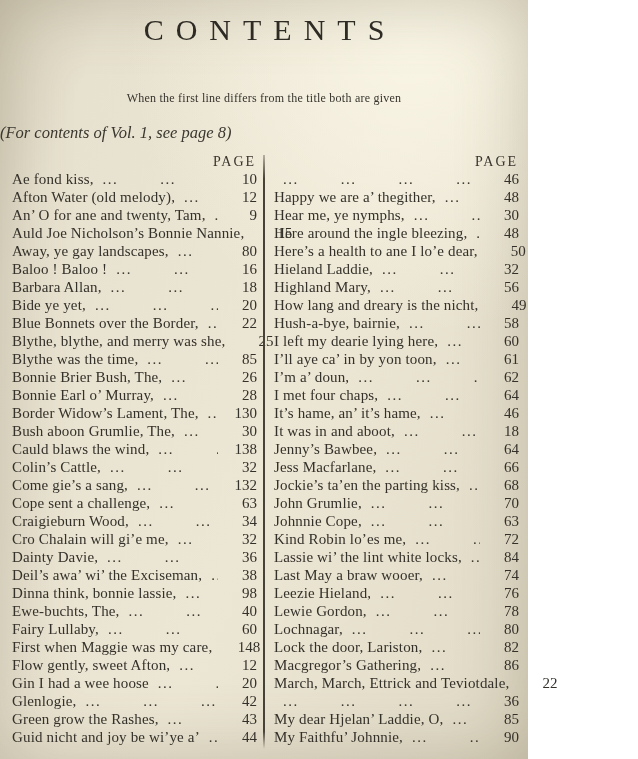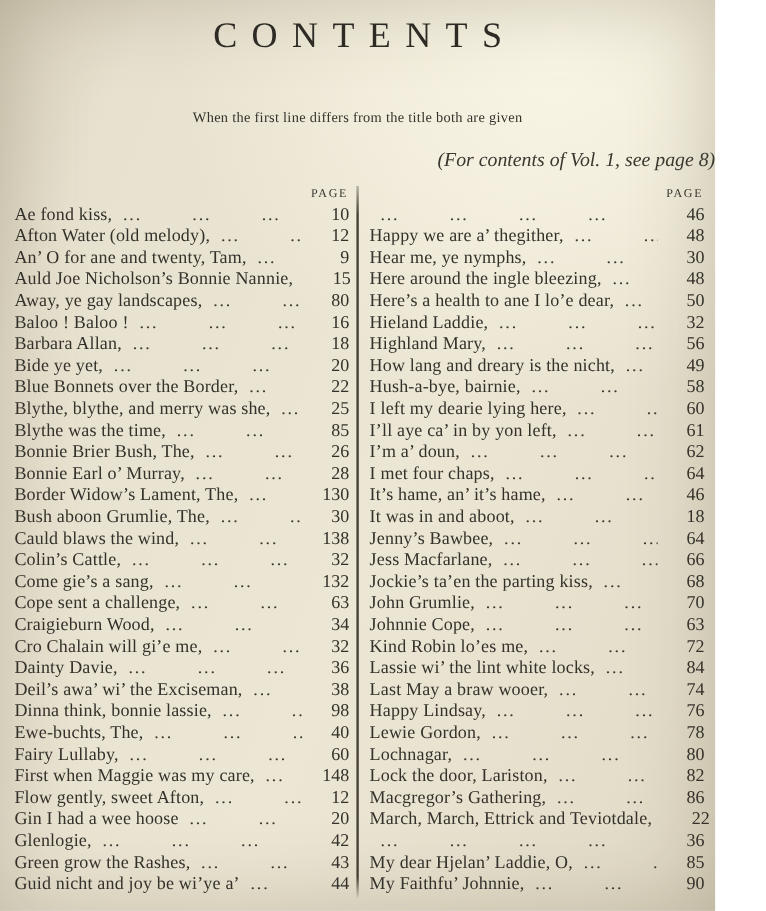--- a/index.html
+++ b/index.html
@@ -3,21 +3,21 @@
 <meta charset="utf-8">
 <style>
   html, body { margin: 0; padding: 0; }
   body {
     width: 638px; height: 759px;
     font-family: "Liberation Serif", serif;
     overflow: hidden;
   }
   .book-page {
     position: relative;
-    width: 596px; height: 759px;
+    width: 528px; height: 759px;
     box-sizing: border-box;
     background:
       radial-gradient(120% 85% at 78% 6%, rgba(250,246,230,0.95) 0%, rgba(250,246,230,0) 45%),
       linear-gradient(112deg, #d7d0bb 0%, #e7e1cf 14%, #ece6d4 55%, #e3ddca 88%, #dcd5c0 100%);
     box-shadow: inset 0 0 70px rgba(105,95,70,0.30);
     color: #33302a;
   }
   .page-title {
     margin: 0; padding-top: 13px;
     text-align: center;
@@ -27,21 +27,21 @@
   }
   .subtitle {
     margin: 0; padding-top: 44px;
     text-align: center;
     font-size: 12px;
     letter-spacing: 0.02em;
     color: #37342d;
   }
   .vol-note {
     margin: 0; padding-top: 17px;
-    text-align: right;
+    text-align: left;
     font-style: italic;
     font-size: 16.5px;
     color: #3a372f;
   }
   .toc {
     position: absolute;
     top: 153px; left: 12px; right: 9px; bottom: 11px;
     display: flex;
   }
   .toc-col { flex: 1; min-width: 0; }
@@ -49,21 +49,21 @@
   .toc-col.right { padding-left: 9px; }
   .col-divider {
     width: 2px;
     background: linear-gradient(#46423656, #464236 4%, #464236 97%, #46423600);
     margin-top: 2px;
     height: 594px;
   }
   .page-col-header {
     height: 17px; line-height: 17px;
     text-align: right;
-    font-size: 10px;
+    font-size: 14px;
     letter-spacing: 0.14em;
     color: #3a362e;
     padding-right: 1px;
   }
   .toc-row {
     display: flex;
     align-items: baseline;
     height: 18px; line-height: 18px;
     font-size: 15px;
     white-space: nowrap;
@@ -309,21 +309,21 @@
             <span class="song-title">Hush-a-bye, bairnie,</span>
             <span class="dot-leader">...&nbsp;&nbsp;&nbsp;&nbsp;&nbsp;&nbsp;&nbsp;&nbsp;...&nbsp;&nbsp;&nbsp;&nbsp;&nbsp;&nbsp;&nbsp;&nbsp;...&nbsp;&nbsp;&nbsp;&nbsp;&nbsp;&nbsp;&nbsp;&nbsp;...&nbsp;&nbsp;&nbsp;&nbsp;&nbsp;&nbsp;&nbsp;&nbsp;...&nbsp;&nbsp;&nbsp;&nbsp;&nbsp;&nbsp;&nbsp;&nbsp;...&nbsp;&nbsp;&nbsp;&nbsp;&nbsp;&nbsp;&nbsp;&nbsp;...&nbsp;&nbsp;&nbsp;&nbsp;&nbsp;&nbsp;&nbsp;&nbsp;...&nbsp;&nbsp;&nbsp;&nbsp;&nbsp;&nbsp;&nbsp;&nbsp;</span>
             <span class="page-number">58</span>
           </div>
           <div class="toc-row">
             <span class="song-title">I left my dearie lying here,</span>
             <span class="dot-leader">...&nbsp;&nbsp;&nbsp;&nbsp;&nbsp;&nbsp;&nbsp;&nbsp;...&nbsp;&nbsp;&nbsp;&nbsp;&nbsp;&nbsp;&nbsp;&nbsp;...&nbsp;&nbsp;&nbsp;&nbsp;&nbsp;&nbsp;&nbsp;&nbsp;...&nbsp;&nbsp;&nbsp;&nbsp;&nbsp;&nbsp;&nbsp;&nbsp;...&nbsp;&nbsp;&nbsp;&nbsp;&nbsp;&nbsp;&nbsp;&nbsp;...&nbsp;&nbsp;&nbsp;&nbsp;&nbsp;&nbsp;&nbsp;&nbsp;...&nbsp;&nbsp;&nbsp;&nbsp;&nbsp;&nbsp;&nbsp;&nbsp;...&nbsp;&nbsp;&nbsp;&nbsp;&nbsp;&nbsp;&nbsp;&nbsp;</span>
             <span class="page-number">60</span>
           </div>
           <div class="toc-row">
-            <span class="song-title">I’ll aye ca’ in by yon left,</span>
+            <span class="song-title">I’ll aye ca’ in by yon toon,</span>
             <span class="dot-leader">...&nbsp;&nbsp;&nbsp;&nbsp;&nbsp;&nbsp;&nbsp;&nbsp;...&nbsp;&nbsp;&nbsp;&nbsp;&nbsp;&nbsp;&nbsp;&nbsp;...&nbsp;&nbsp;&nbsp;&nbsp;&nbsp;&nbsp;&nbsp;&nbsp;...&nbsp;&nbsp;&nbsp;&nbsp;&nbsp;&nbsp;&nbsp;&nbsp;...&nbsp;&nbsp;&nbsp;&nbsp;&nbsp;&nbsp;&nbsp;&nbsp;...&nbsp;&nbsp;&nbsp;&nbsp;&nbsp;&nbsp;&nbsp;&nbsp;...&nbsp;&nbsp;&nbsp;&nbsp;&nbsp;&nbsp;&nbsp;&nbsp;...&nbsp;&nbsp;&nbsp;&nbsp;&nbsp;&nbsp;&nbsp;&nbsp;</span>
             <span class="page-number">61</span>
           </div>
           <div class="toc-row">
             <span class="song-title">I’m a’ doun,</span>
             <span class="dot-leader">...&nbsp;&nbsp;&nbsp;&nbsp;&nbsp;&nbsp;&nbsp;&nbsp;...&nbsp;&nbsp;&nbsp;&nbsp;&nbsp;&nbsp;&nbsp;&nbsp;...&nbsp;&nbsp;&nbsp;&nbsp;&nbsp;&nbsp;&nbsp;&nbsp;...&nbsp;&nbsp;&nbsp;&nbsp;&nbsp;&nbsp;&nbsp;&nbsp;...&nbsp;&nbsp;&nbsp;&nbsp;&nbsp;&nbsp;&nbsp;&nbsp;...&nbsp;&nbsp;&nbsp;&nbsp;&nbsp;&nbsp;&nbsp;&nbsp;...&nbsp;&nbsp;&nbsp;&nbsp;&nbsp;&nbsp;&nbsp;&nbsp;...&nbsp;&nbsp;&nbsp;&nbsp;&nbsp;&nbsp;&nbsp;&nbsp;</span>
             <span class="page-number">62</span>
           </div>
           <div class="toc-row">
             <span class="song-title">I met four chaps,</span>
@@ -374,21 +374,21 @@
             <span class="song-title">Lassie wi’ the lint white locks,</span>
             <span class="dot-leader">...&nbsp;&nbsp;&nbsp;&nbsp;&nbsp;&nbsp;&nbsp;&nbsp;...&nbsp;&nbsp;&nbsp;&nbsp;&nbsp;&nbsp;&nbsp;&nbsp;...&nbsp;&nbsp;&nbsp;&nbsp;&nbsp;&nbsp;&nbsp;&nbsp;...&nbsp;&nbsp;&nbsp;&nbsp;&nbsp;&nbsp;&nbsp;&nbsp;...&nbsp;&nbsp;&nbsp;&nbsp;&nbsp;&nbsp;&nbsp;&nbsp;...&nbsp;&nbsp;&nbsp;&nbsp;&nbsp;&nbsp;&nbsp;&nbsp;...&nbsp;&nbsp;&nbsp;&nbsp;&nbsp;&nbsp;&nbsp;&nbsp;...&nbsp;&nbsp;&nbsp;&nbsp;&nbsp;&nbsp;&nbsp;&nbsp;</span>
             <span class="page-number">84</span>
           </div>
           <div class="toc-row">
             <span class="song-title">Last May a braw wooer,</span>
             <span class="dot-leader">...&nbsp;&nbsp;&nbsp;&nbsp;&nbsp;&nbsp;&nbsp;&nbsp;...&nbsp;&nbsp;&nbsp;&nbsp;&nbsp;&nbsp;&nbsp;&nbsp;...&nbsp;&nbsp;&nbsp;&nbsp;&nbsp;&nbsp;&nbsp;&nbsp;...&nbsp;&nbsp;&nbsp;&nbsp;&nbsp;&nbsp;&nbsp;&nbsp;...&nbsp;&nbsp;&nbsp;&nbsp;&nbsp;&nbsp;&nbsp;&nbsp;...&nbsp;&nbsp;&nbsp;&nbsp;&nbsp;&nbsp;&nbsp;&nbsp;...&nbsp;&nbsp;&nbsp;&nbsp;&nbsp;&nbsp;&nbsp;&nbsp;...&nbsp;&nbsp;&nbsp;&nbsp;&nbsp;&nbsp;&nbsp;&nbsp;</span>
             <span class="page-number">74</span>
           </div>
           <div class="toc-row">
-            <span class="song-title">Happy Lindsay,</span>
+            <span class="song-title">Leezie Hieland,</span>
             <span class="dot-leader">...&nbsp;&nbsp;&nbsp;&nbsp;&nbsp;&nbsp;&nbsp;&nbsp;...&nbsp;&nbsp;&nbsp;&nbsp;&nbsp;&nbsp;&nbsp;&nbsp;...&nbsp;&nbsp;&nbsp;&nbsp;&nbsp;&nbsp;&nbsp;&nbsp;...&nbsp;&nbsp;&nbsp;&nbsp;&nbsp;&nbsp;&nbsp;&nbsp;...&nbsp;&nbsp;&nbsp;&nbsp;&nbsp;&nbsp;&nbsp;&nbsp;...&nbsp;&nbsp;&nbsp;&nbsp;&nbsp;&nbsp;&nbsp;&nbsp;...&nbsp;&nbsp;&nbsp;&nbsp;&nbsp;&nbsp;&nbsp;&nbsp;...&nbsp;&nbsp;&nbsp;&nbsp;&nbsp;&nbsp;&nbsp;&nbsp;</span>
             <span class="page-number">76</span>
           </div>
           <div class="toc-row">
             <span class="song-title">Lewie Gordon,</span>
             <span class="dot-leader">...&nbsp;&nbsp;&nbsp;&nbsp;&nbsp;&nbsp;&nbsp;&nbsp;...&nbsp;&nbsp;&nbsp;&nbsp;&nbsp;&nbsp;&nbsp;&nbsp;...&nbsp;&nbsp;&nbsp;&nbsp;&nbsp;&nbsp;&nbsp;&nbsp;...&nbsp;&nbsp;&nbsp;&nbsp;&nbsp;&nbsp;&nbsp;&nbsp;...&nbsp;&nbsp;&nbsp;&nbsp;&nbsp;&nbsp;&nbsp;&nbsp;...&nbsp;&nbsp;&nbsp;&nbsp;&nbsp;&nbsp;&nbsp;&nbsp;...&nbsp;&nbsp;&nbsp;&nbsp;&nbsp;&nbsp;&nbsp;&nbsp;...&nbsp;&nbsp;&nbsp;&nbsp;&nbsp;&nbsp;&nbsp;&nbsp;</span>
             <span class="page-number">78</span>
           </div>
           <div class="toc-row">
             <span class="song-title">Lochnagar,</span>

